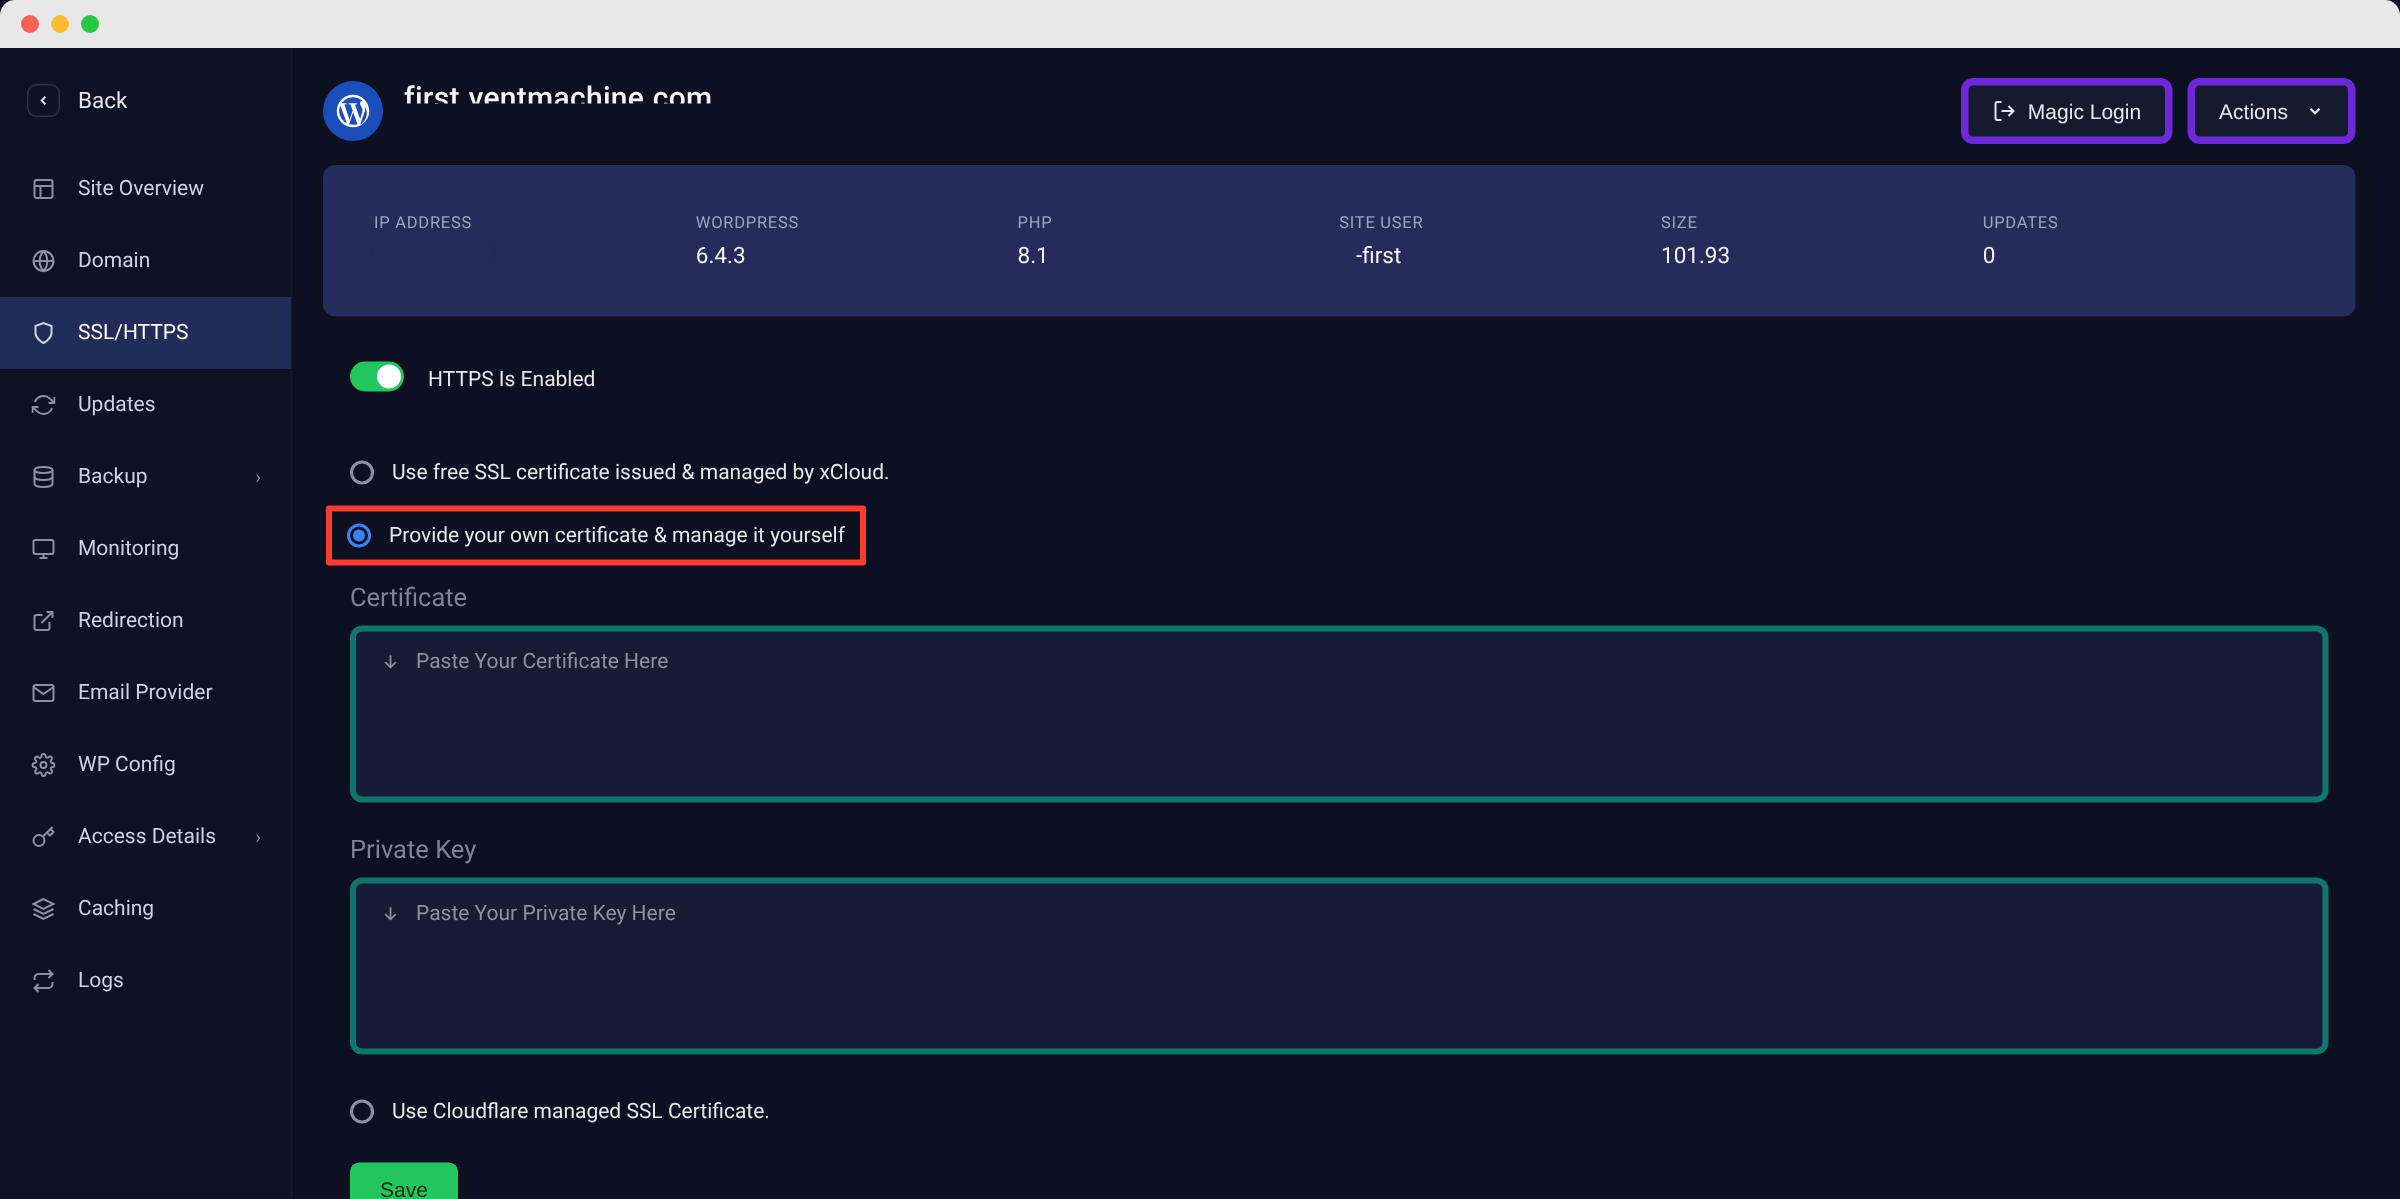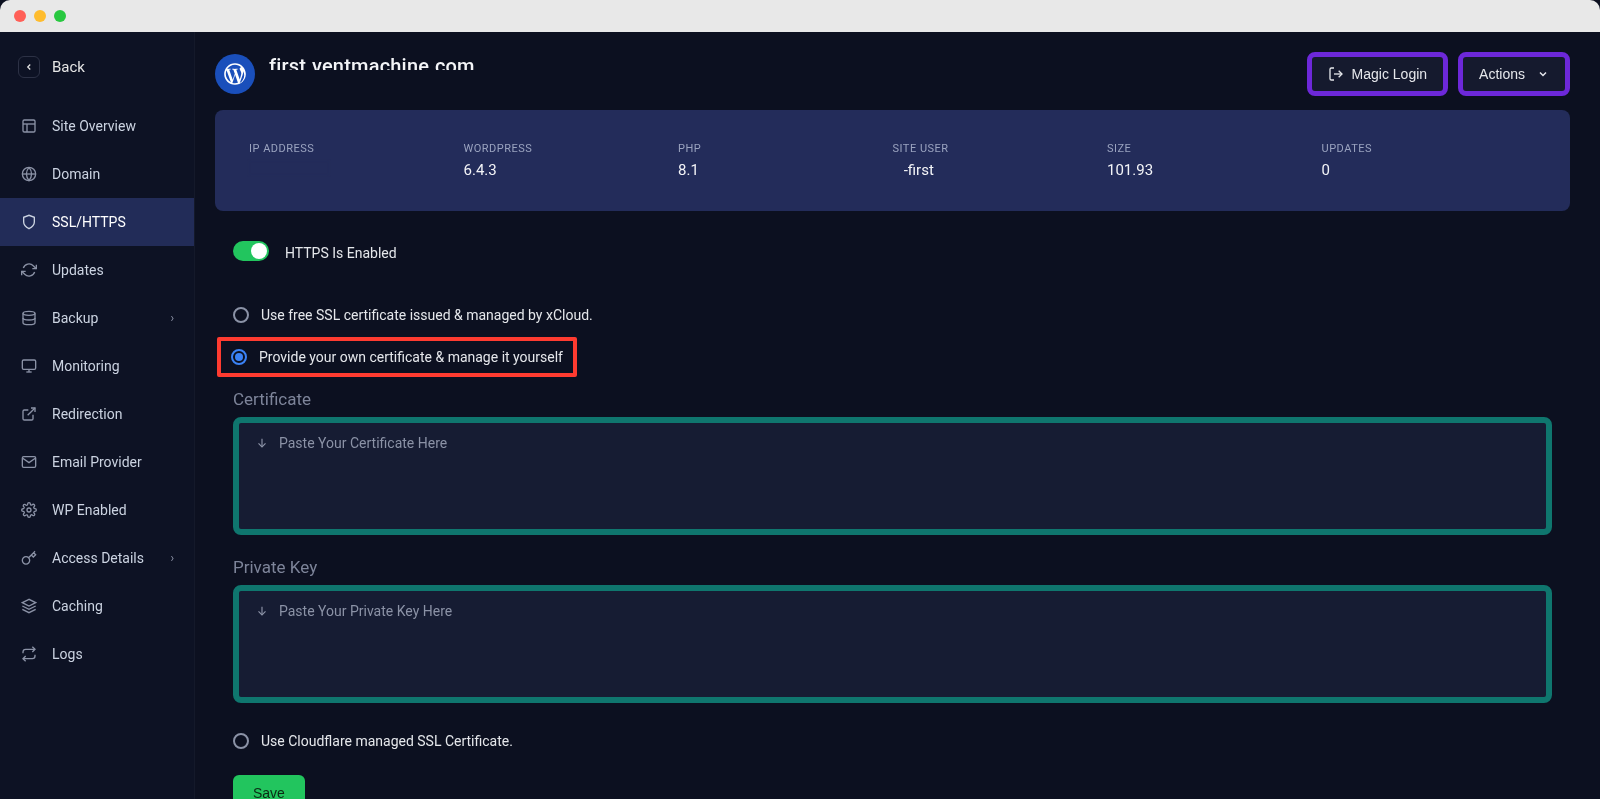--- a/index.html
+++ b/index.html
@@ -200,21 +200,21 @@
     align-items:flex-start; gap:12px;
   }
 
   .field-label {
     font-size: 17px;
     color: #7d8499;
     margin: 10px 0 8px 0;
   }
   .textarea-wrap {
     background: #161c33;
-    border: 6px solid #0f766e;
+    border: 4px solid #0f766e;
     border-radius: 8px;
     height: 118px;
     padding: 12px 16px;
     display:flex; gap:10px;
     color:#8b92a6;
     width: 100%;
     margin-bottom: 22px;
   }
   .textarea-wrap .downarrow { flex-shrink:0; margin-top:2px; }
   .textarea-wrap textarea {
@@ -343,21 +343,21 @@
       <span>Email Provider</span>
     </div>
 
     <div class="nav-item">
       <span class="icon">
         <svg width="16" height="16" viewBox="0 0 24 24" fill="none" stroke="currentColor" stroke-width="2">
             <circle cx="12" cy="12" r="3"></circle>
             <path d="M19.4 15a1.7 1.7 0 0 0 .3 1.8l.1.1a2 2 0 1 1-2.8 2.8l-.1-.1a1.7 1.7 0 0 0-1.8-.3 1.7 1.7 0 0 0-1 1.5V21a2 2 0 1 1-4 0v-.1a1.7 1.7 0 0 0-1-1.5 1.7 1.7 0 0 0-1.8.3l-.1.1a2 2 0 1 1-2.8-2.8l.1-.1a1.7 1.7 0 0 0 .3-1.8 1.7 1.7 0 0 0-1.5-1H3a2 2 0 1 1 0-4h.1a1.7 1.7 0 0 0 1.5-1 1.7 1.7 0 0 0-.3-1.8l-.1-.1a2 2 0 1 1 2.8-2.8l.1.1a1.7 1.7 0 0 0 1.8.3H9a1.7 1.7 0 0 0 1-1.5V3a2 2 0 1 1 4 0v.1a1.7 1.7 0 0 0 1 1.5 1.7 1.7 0 0 0 1.8-.3l.1-.1a2 2 0 1 1 2.8 2.8l-.1.1a1.7 1.7 0 0 0-.3 1.8V9a1.7 1.7 0 0 0 1.5 1H21a2 2 0 1 1 0 4h-.1a1.7 1.7 0 0 0-1.5 1z"></path>
           </svg>
       </span>
-      <span>WP Enabled</span>
+      <span>WP Config</span>
     </div>
 
     <div class="nav-item">
       <span class="icon">
         <svg width="16" height="16" viewBox="0 0 24 24" fill="none" stroke="currentColor" stroke-width="2">
             <path d="M21 2l-2 2m-7.6 7.6a5.5 5.5 0 1 1-7.8 7.8 5.5 5.5 0 0 1 7.8-7.8zm0 0L15.5 7.5m0 0l3 3L22 7l-3-3m-3.5 3.5L19 4"></path>
           </svg>
       </span>
       <span>Access Details</span>
       <span class="chev">›</span>

